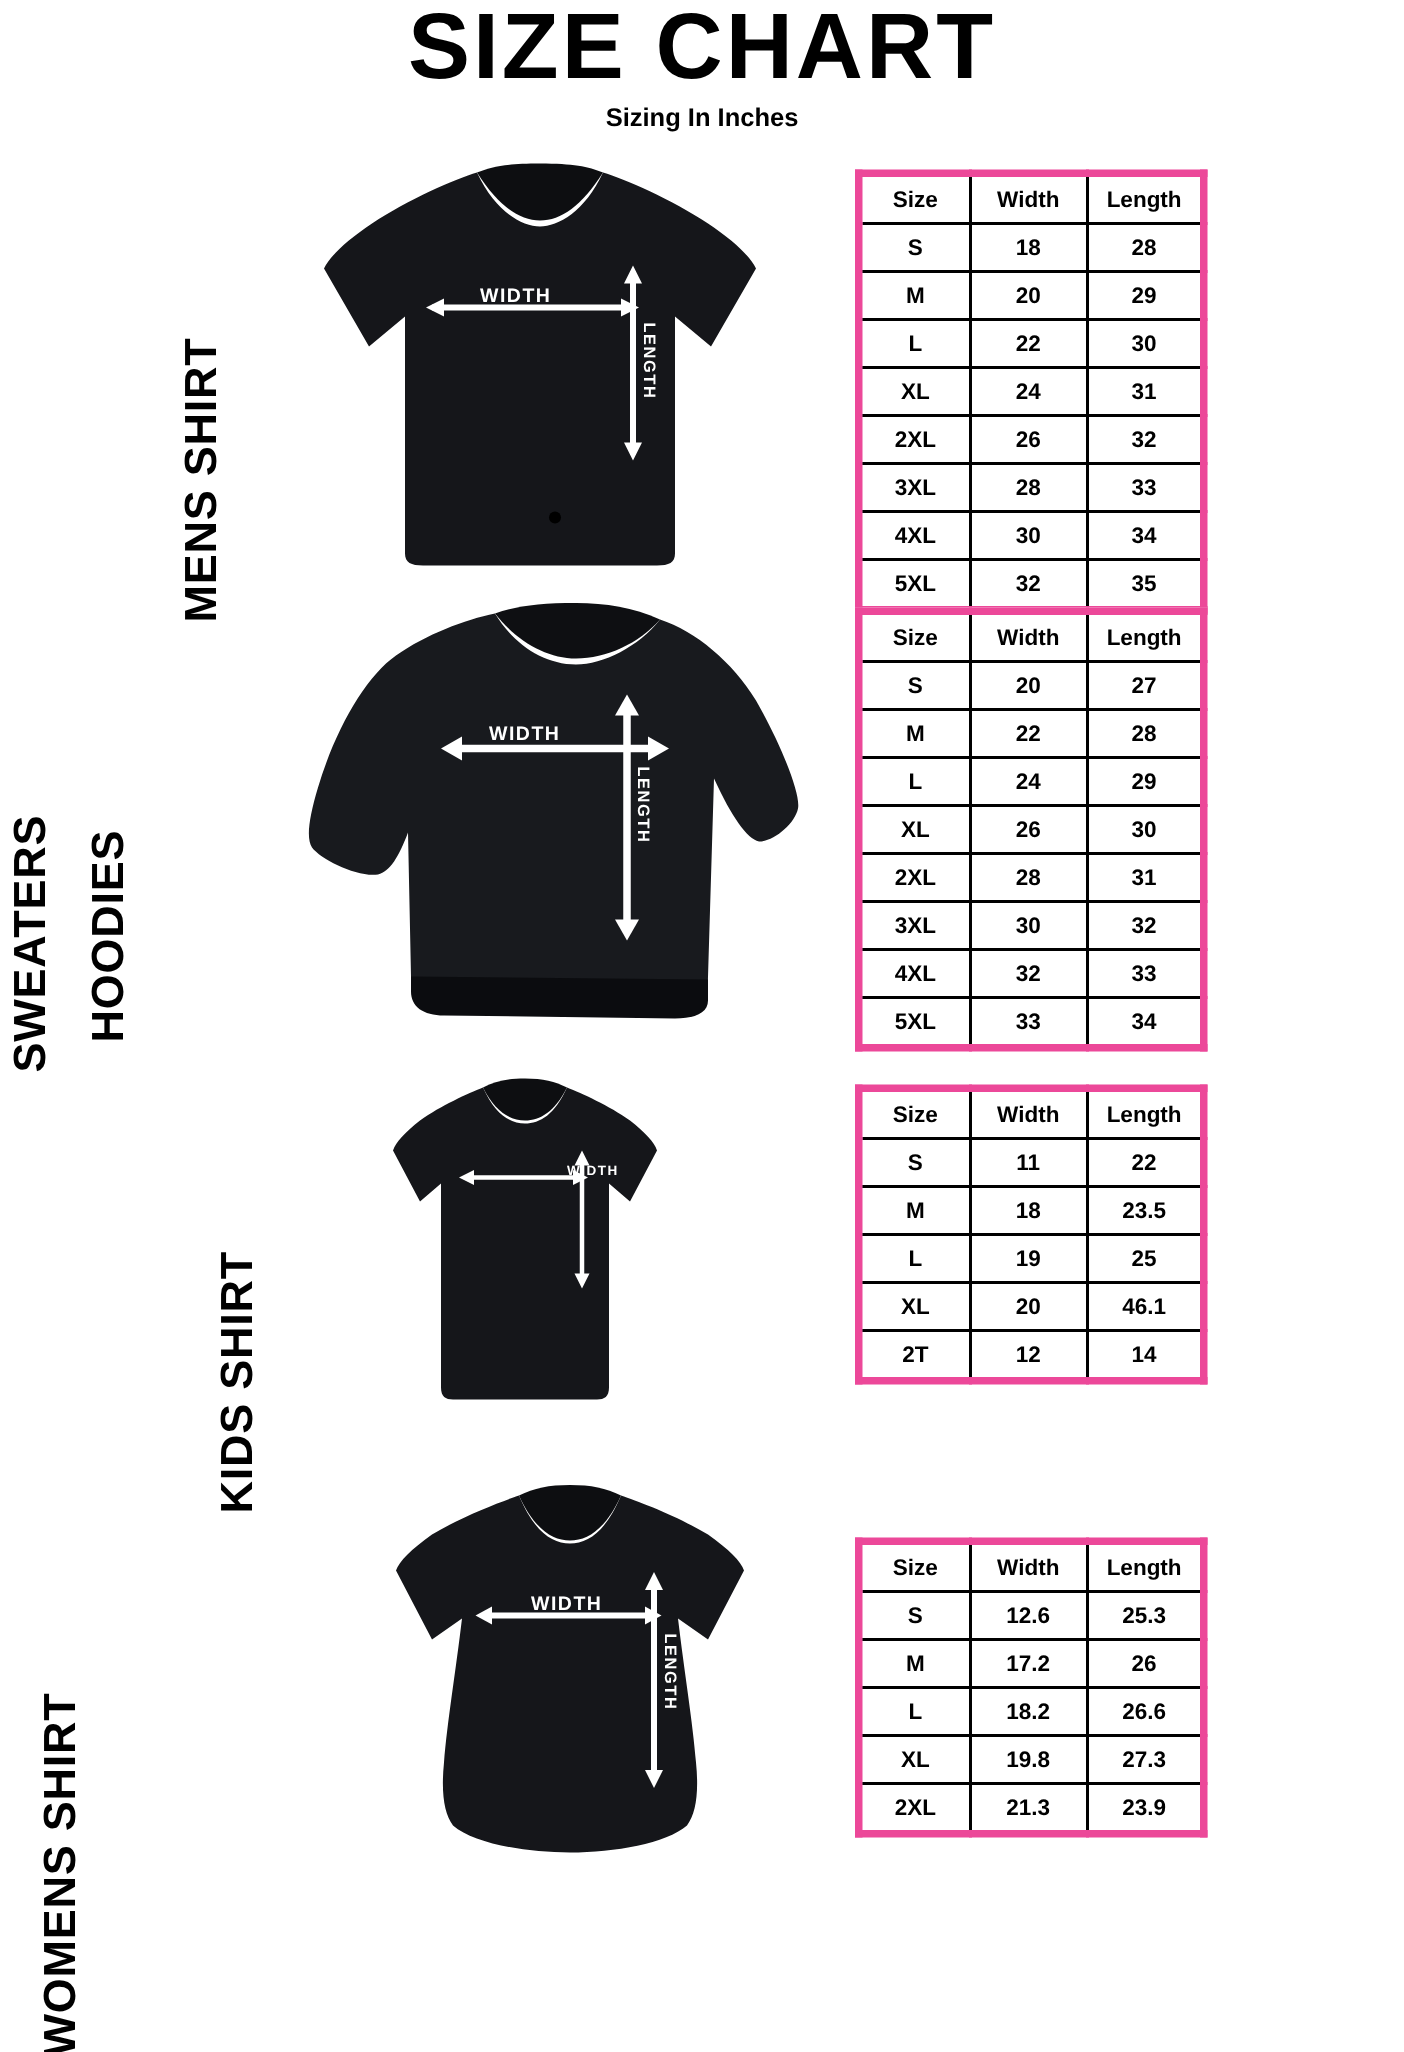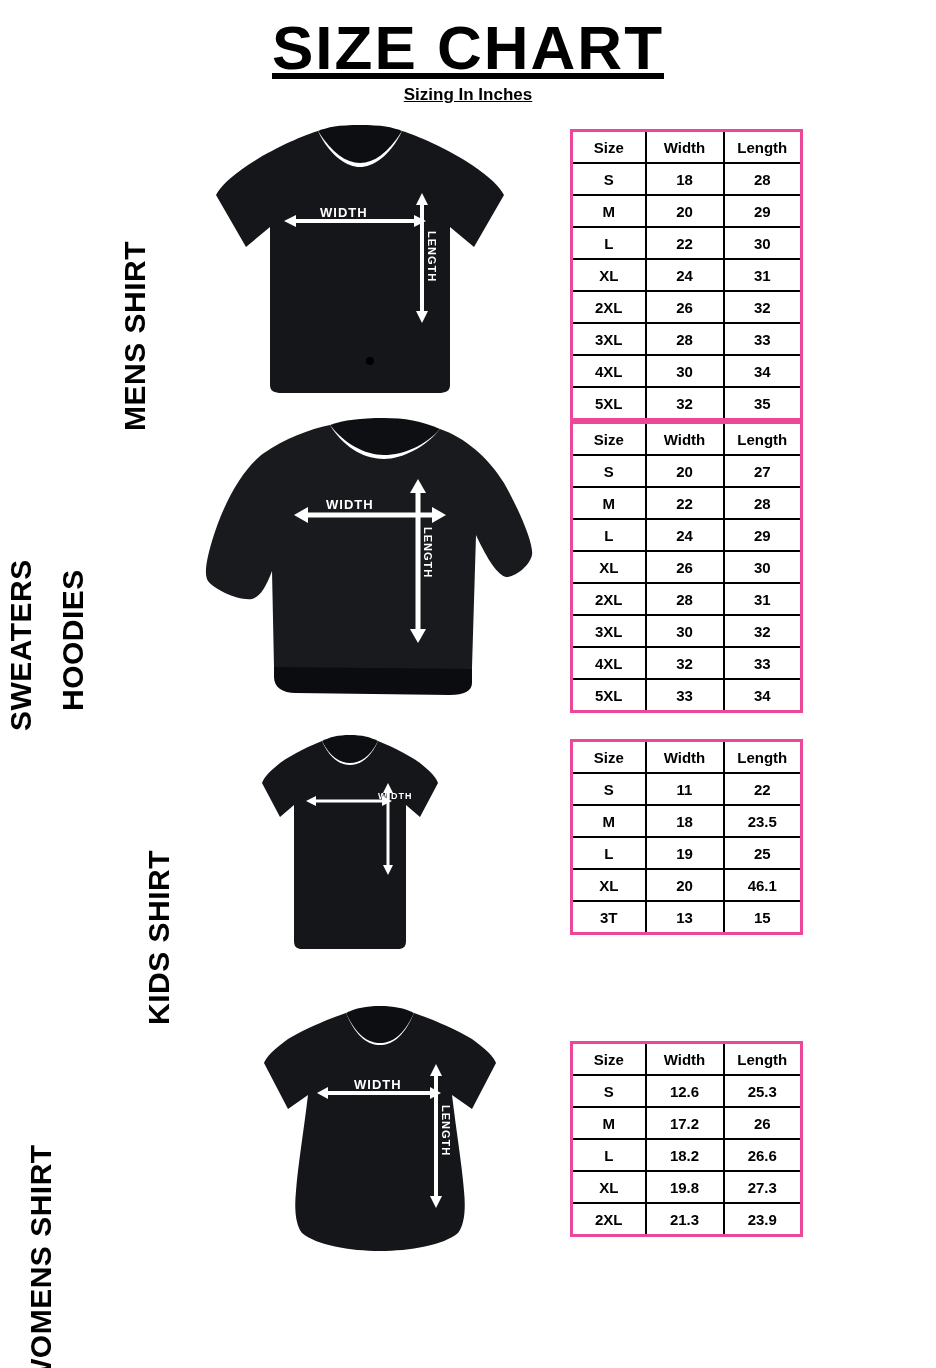--- a/index.html
+++ b/index.html
@@ -12,22 +12,20 @@
     height: 1368px;
     font-family: "Liberation Sans", sans-serif;
     color: #000000;
     position: relative;
     overflow: hidden;
   }
 
   
   .header {
     text-align: center;
-    padding-top: 16px;
-    text-decoration: underline;
   }
   .title {
     font-size: 62px;
     font-weight: bold;
     letter-spacing: 2px;
     line-height: 1.02;
     margin: 0;
   }
   .subtitle {
     font-size: 17px;
@@ -66,21 +64,21 @@
   }
 
   .table-wrap {
     flex: none;
     position: relative;
   }
 
   
   table.size-table {
     border-collapse: collapse;
-    border: 3px solid #ec4899;
+    border: 5px solid #ec4899;
     background: #fff;
   }
   table.size-table th,
   table.size-table td {
     border: 2px solid #000;
     text-align: center;
     font-weight: bold;
     font-size: 15px;
     padding: 0;
     height: 30px;
@@ -357,23 +355,23 @@
             <td>L</td>
             <td>19</td>
             <td>25</td>
           </tr>
         <tr>
             <td>XL</td>
             <td>20</td>
             <td>46.1</td>
           </tr>
         <tr>
-            <td>3T</td>
-            <td>13</td>
-            <td>15</td>
+            <td>2T</td>
+            <td>12</td>
+            <td>14</td>
           </tr>
       </tbody>
     </table>
   </div>
 </div>
 
 <div class="section" style="margin-top:10px; height:300px;">
 
   <div class="side-label" style="width:200px;">
     <span class="vtext" style="left:58px; top:348px;">WOMENS SHIRT</span>

